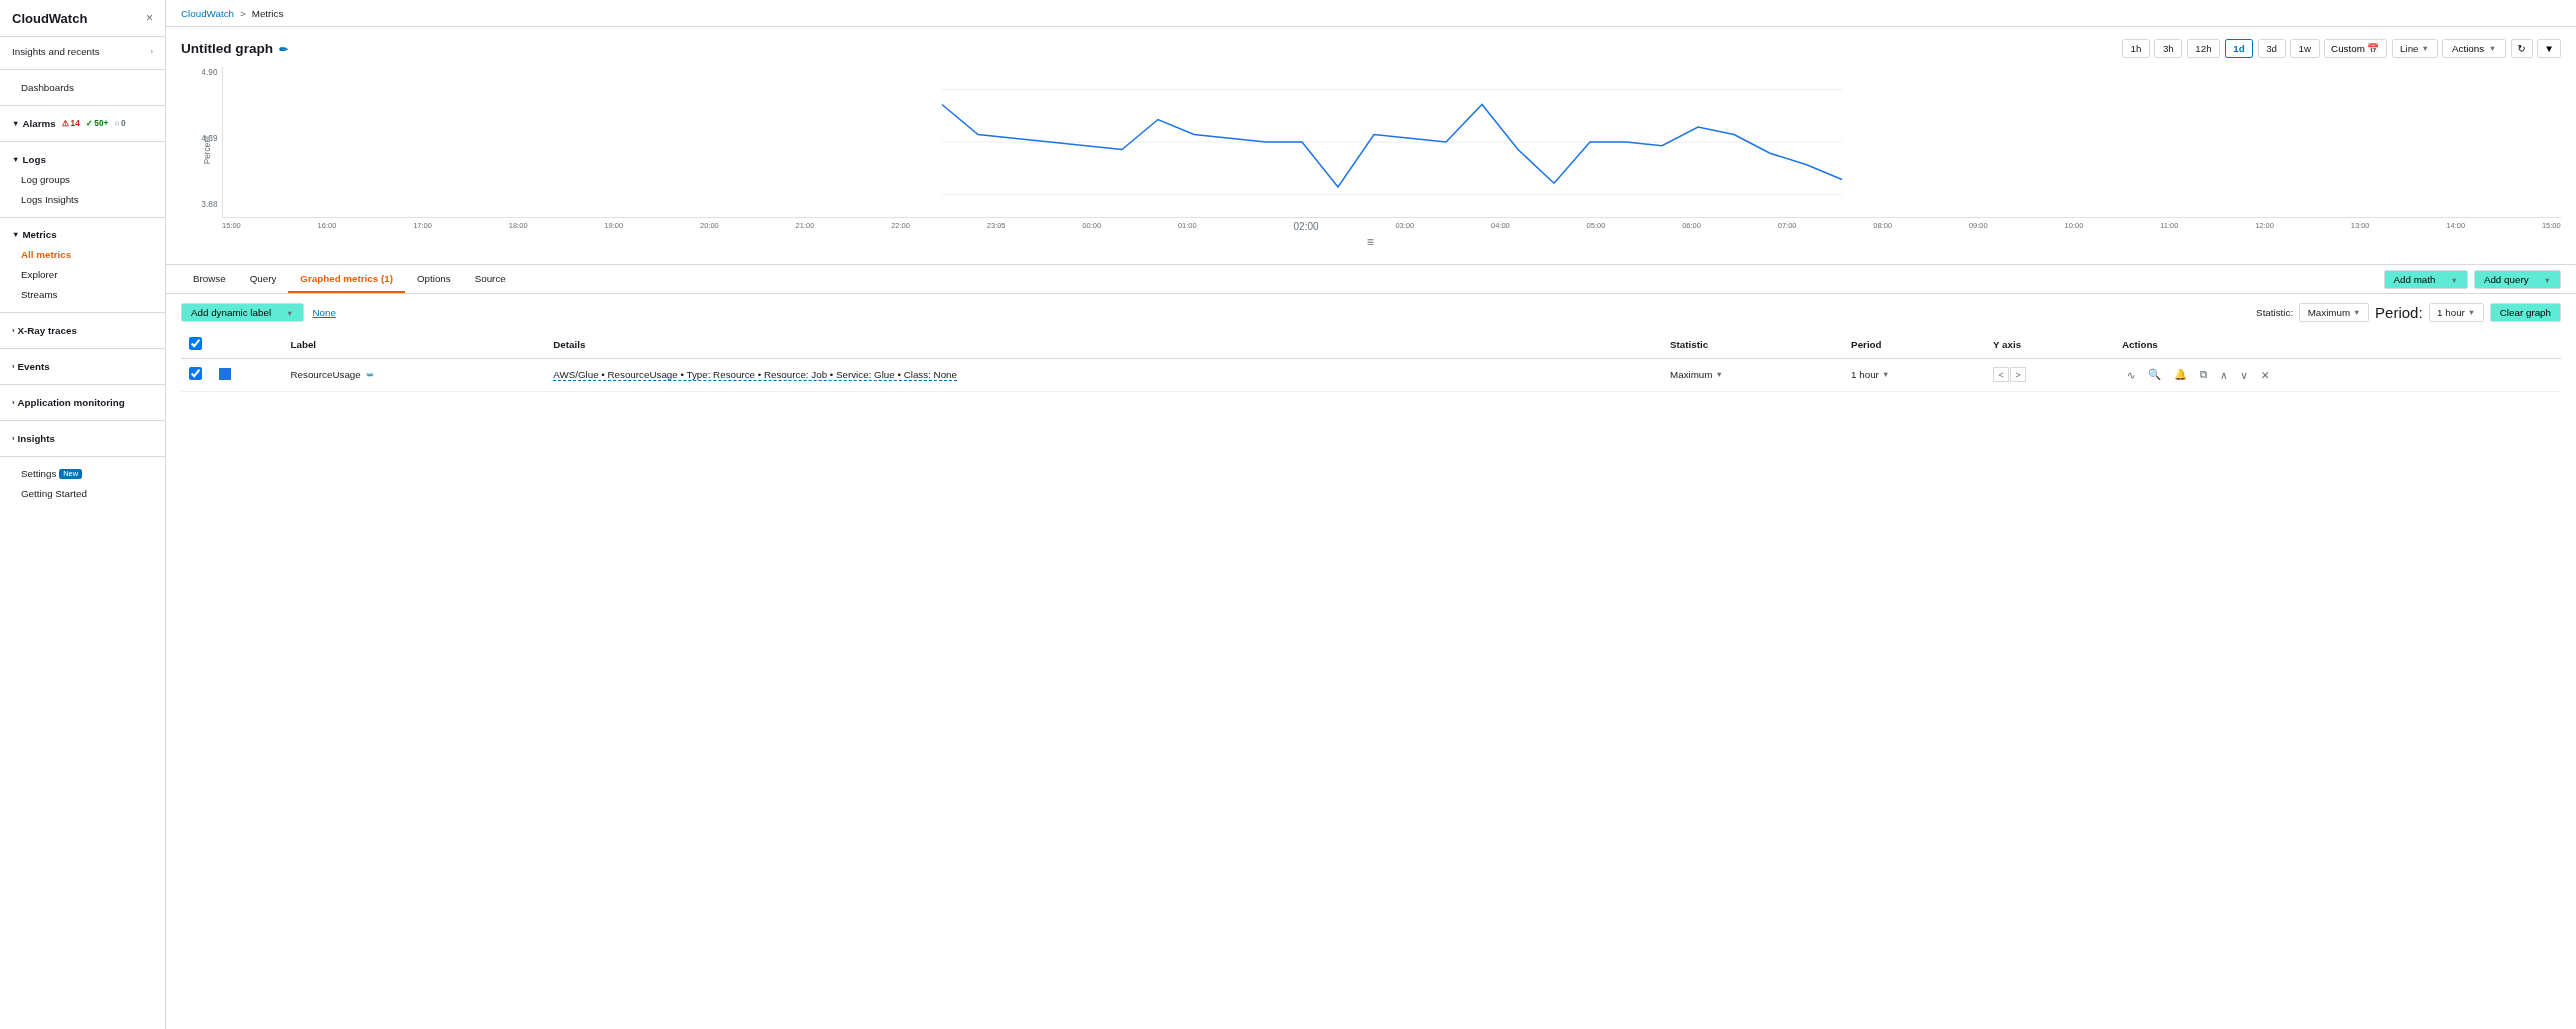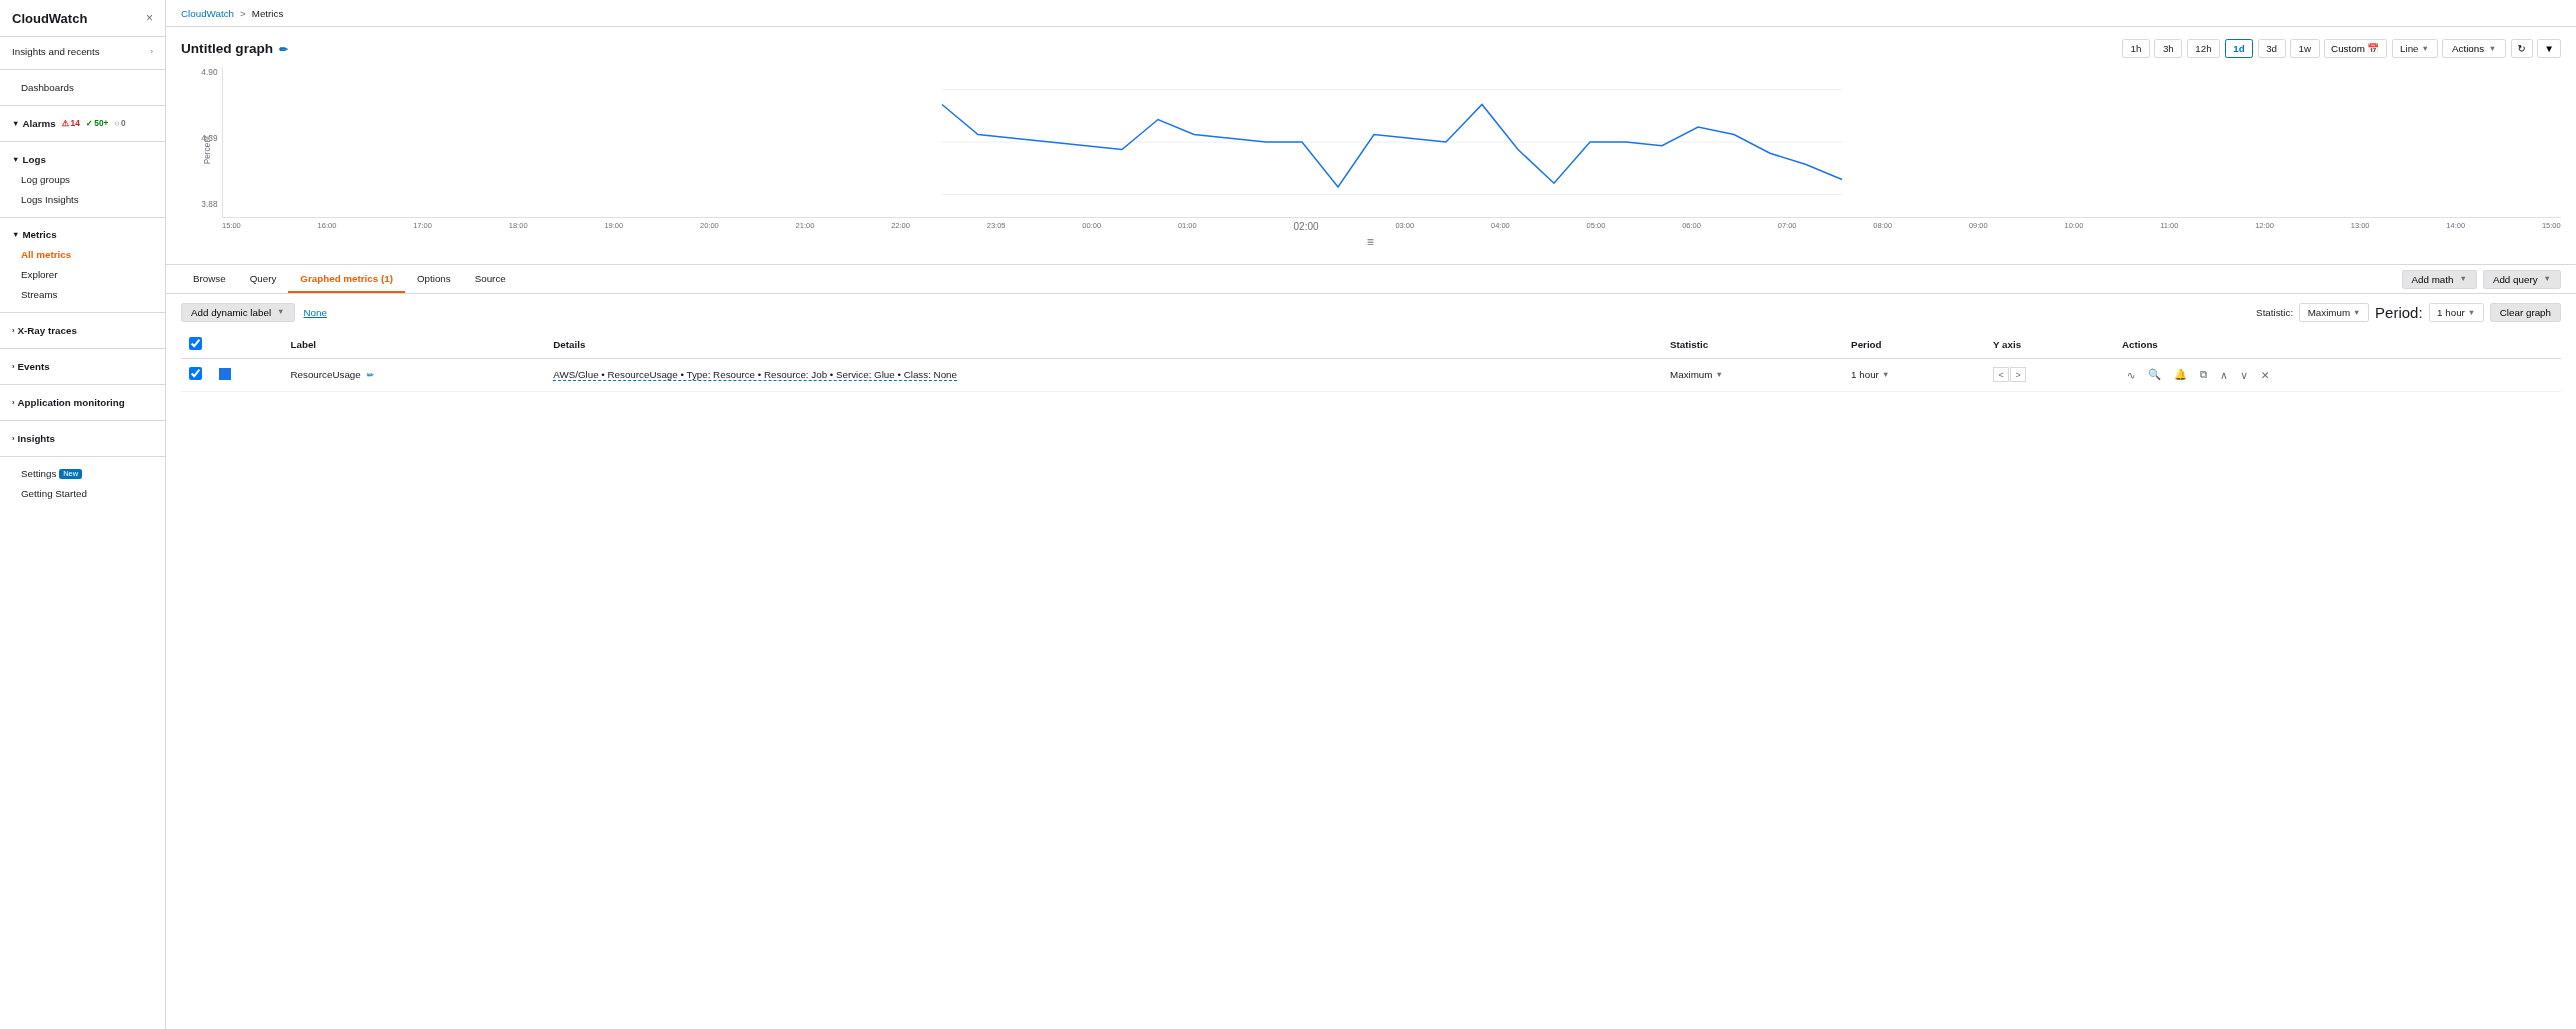--- a/index.html
+++ b/index.html
@@ -34,21 +34,21 @@
     .breadcrumb-current { color: #16191f; font-size: 9.8px; }
 
     
     .graph-container { background: #fff; margin: 0; padding: 12px 15px; border-bottom: 0.8px solid #d5d9de; }
     .graph-toolbar { display: flex; align-items: center; justify-content: space-between; margin-bottom: 9px; }
     .graph-title { display: flex; align-items: center; gap: 6px; font-size: 13.6px; font-weight: 600; }
     .edit-icon { color: #0073bb; font-size: 10.6px; cursor: pointer; }
     .graph-controls { display: flex; align-items: center; gap: 4.5px; }
     .time-btn { padding: 3px 7.5px; border: 0.8px solid #d5d9de; background: #fff; cursor: pointer; border-radius: 2.3px; font-size: 9.8px; color: #16191f; }
     .time-btn.active { color: #0073bb; font-weight: 700; border-color: #0073bb; }
-    .select-btn { padding: 3px 9px; border: 0.8px solid #d5d9de; background: #e5e5e5; cursor: pointer; border-radius: 2.3px; font-size: 9.8px; display: flex; align-items: flex-start; gap: 6px; }
+    .select-btn { padding: 3px 9px; border: 0.8px solid #d5d9de; background: #5eead4; cursor: pointer; border-radius: 2.3px; font-size: 9.8px; display: flex; align-items: flex-end; gap: 15px; }
     .actions-btn { padding: 3px 9px; border: 0.8px solid #d5d9de; background: #fff; cursor: pointer; border-radius: 2.3px; font-size: 9.8px; display: flex; align-items: center; gap: 4.5px; }
     .icon-btn { padding: 3px 6px; border: 0.8px solid #d5d9de; background: #fff; cursor: pointer; border-radius: 2.3px; font-size: 9.8px; }
 
     
     .chart-wrapper { position: relative; width: 100%; }
     .y-tick { font-size: 8.3px; color: #687078; }
 
     
     .tabs-area { background: #fff; border-bottom: 0.8px solid #d5d9de; }
     .tabs-header { display: flex; align-items: center; justify-content: space-between; padding: 0 15px; }

